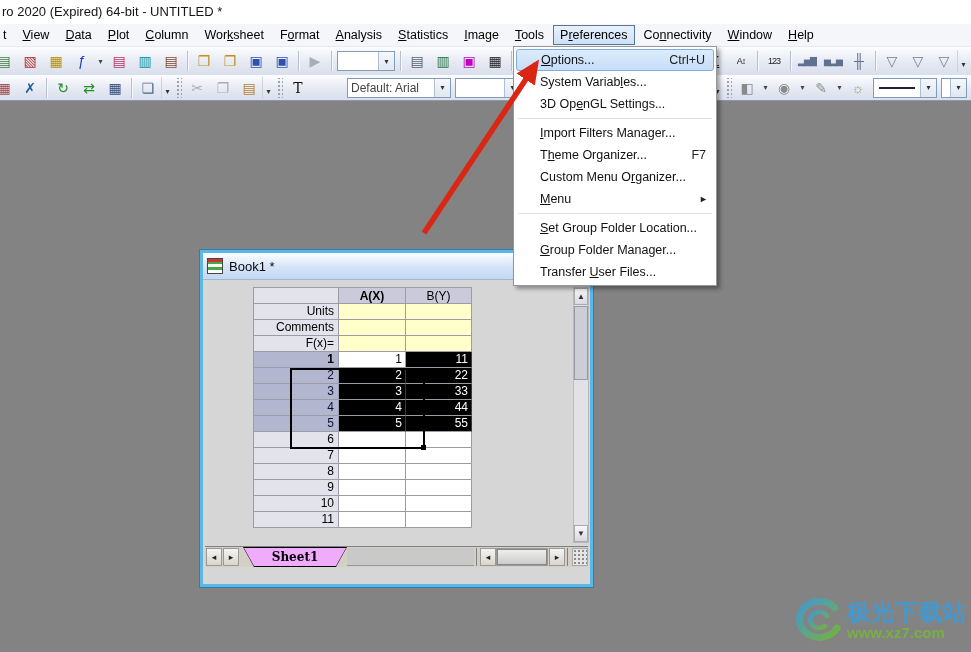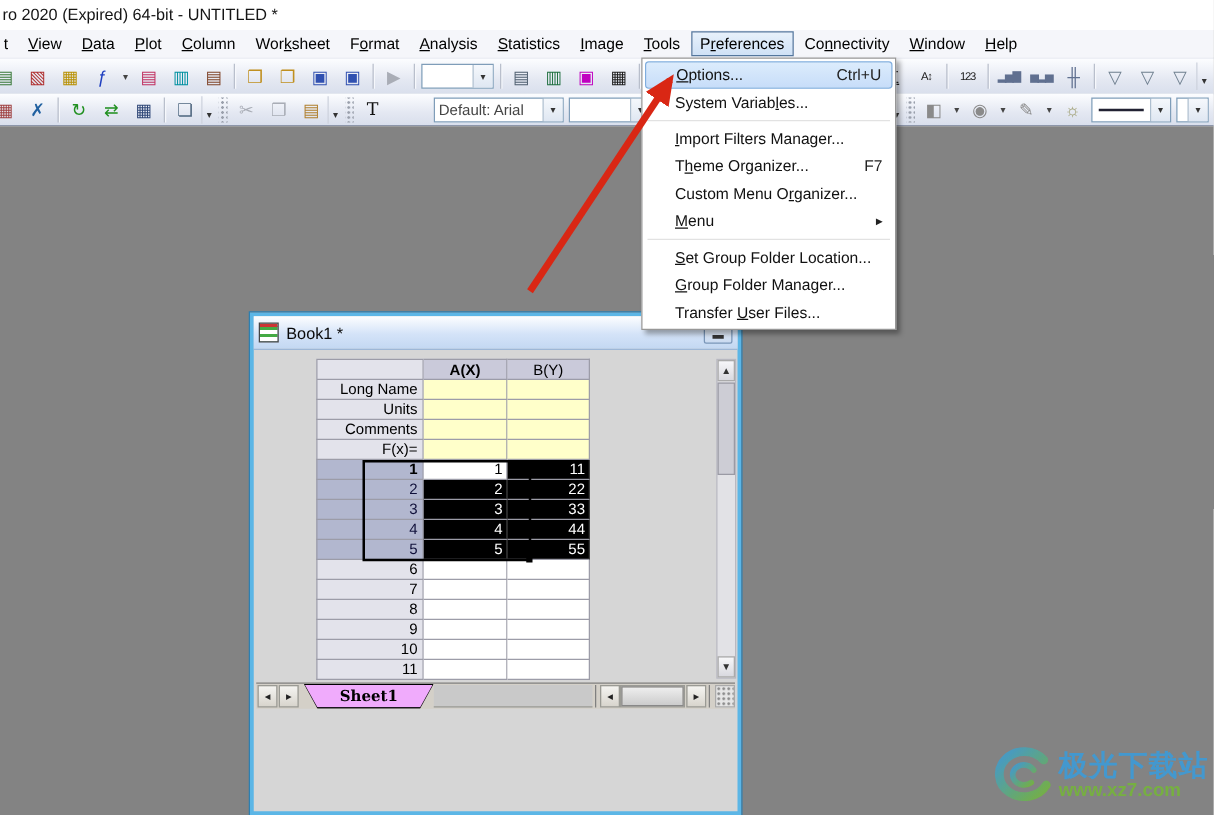--- a/index.html
+++ b/index.html
@@ -42,21 +42,21 @@
     padding-bottom:3px;box-sizing:border-box;border-left:1px solid #cdd2dd;}
   .tb-combo{height:20px;background:#fff;border:1px solid #7f9db9;display:flex;align-items:center;
     margin:0 2px;font-size:12px;color:#444;box-sizing:border-box;}
   .tb-combo .val{flex:1;padding:0 3px;overflow:hidden;white-space:nowrap;}
   .tb-combo .arr{width:15px;height:100%;background:linear-gradient(#f5f8fc,#dfe7f2);
     border-left:1px solid #aebfd0;font-size:8px;color:#333;display:flex;align-items:center;justify-content:center;}
   .tb-combo .lineglyph{flex:1;height:0;border-top:2px solid #223;margin:0 5px;}
   
   #workspace{position:absolute;left:0;top:101px;width:971px;height:551px;background:#838383;}
   
-  #book1{position:absolute;left:200px;top:250px;width:393px;height:402px;
+  #book1{position:absolute;left:200px;top:250px;width:393px;height:337px;
     border:3px solid #5cb6e6;outline:1px solid #2d7fb0;background:#d6d6d6;box-sizing:border-box;z-index:5;}
   #book1-titlebar{height:26px;background:linear-gradient(#fdfeff,#d4e3f8 55%,#c3d8f2);
     border-bottom:1px solid #9db7d6;display:flex;align-items:center;padding:0 4px;}
   #book1-icon{width:14px;height:14px;border:1px solid #444;margin-right:6px;background:
     linear-gradient(#cc3333 0 3px,transparent 3px),
     repeating-linear-gradient(0deg,#ffffff 0 3px,#44aa44 3px 6px);}
   #book1-title{font-size:13px;color:#0a0a0a;flex:1;}
   .win-btn{width:21px;height:15px;border:1px solid #7a96b8;border-radius:2px;
     background:linear-gradient(#f2f7fd,#c9daf0);display:flex;align-items:flex-end;justify-content:center;}
   .win-btn .bar{width:9px;height:3px;background:#333;margin-bottom:3px;}
@@ -257,25 +257,20 @@
   </div>
   <div id="book1-content">
     <div id="grid">
 
     <div class="g-row">
           <div class="g-cell g-head g-corner"></div>
           <div class="g-cell g-head g-colA g-bold">A(X)</div>
           <div class="g-cell g-head g-colB">B(Y)</div>
         </div>
         <div class="g-row">
-          <div class="g-cell g-label">Long Name</div>
-          <div class="g-cell g-data yellow g-colA"></div>
-          <div class="g-cell g-data yellow g-colB"></div>
-        </div>
-        <div class="g-row">
           <div class="g-cell g-label">Units</div>
           <div class="g-cell g-data yellow g-colA"></div>
           <div class="g-cell g-data yellow g-colB"></div>
         </div>
         <div class="g-row">
           <div class="g-cell g-label">Comments</div>
           <div class="g-cell g-data yellow g-colA"></div>
           <div class="g-cell g-data yellow g-colB"></div>
         </div>
         <div class="g-row">
@@ -367,20 +362,23 @@
   </div>
 </div>
 
 <div id="prefmenu">
     <div class="pm-row hl">
       <span class="pm-label"><u>O</u>ptions...</span>
       <span class="pm-short">Ctrl+U</span>
     </div>
     <div class="pm-row">
       <span class="pm-label">System Variab<u>l</u>es...</span>
+    </div>
+    <div class="pm-row">
+      <span class="pm-label">3D Op<u>e</u>nGL Settings...</span>
     </div>
     <div class="pm-sep"></div>
     <div class="pm-row">
       <span class="pm-label"><u>I</u>mport Filters Manager...</span>
     </div>
     <div class="pm-row">
       <span class="pm-label">T<u>h</u>eme Organizer...</span>
       <span class="pm-short">F7</span>
     </div>
     <div class="pm-row">

